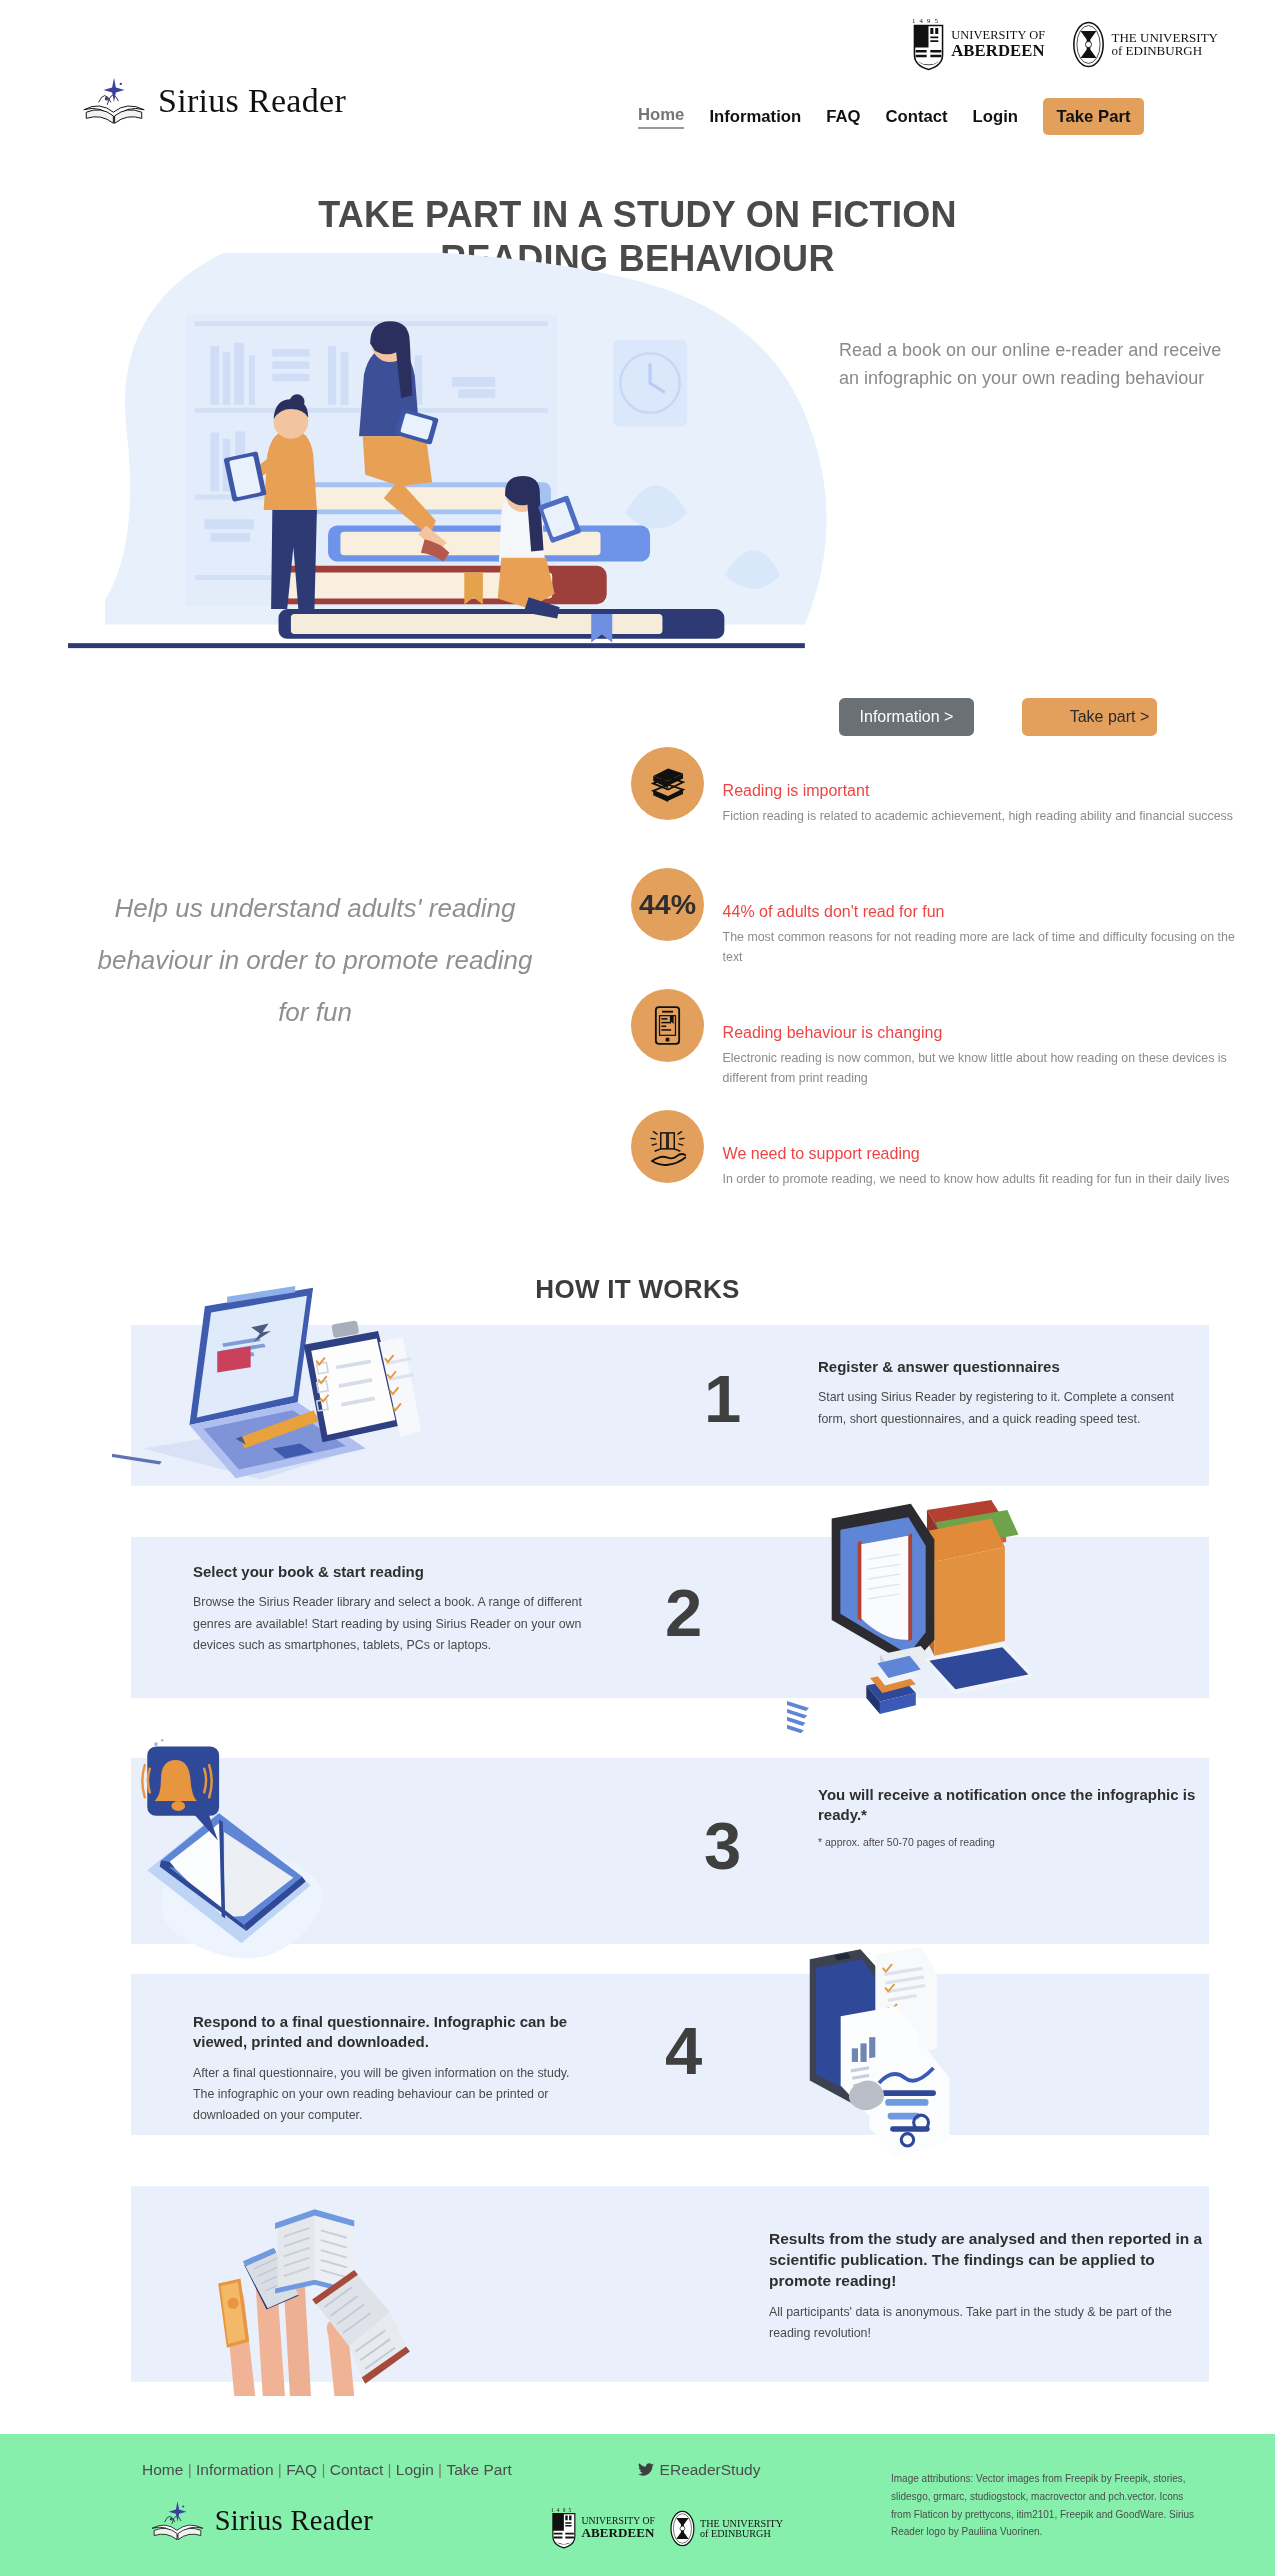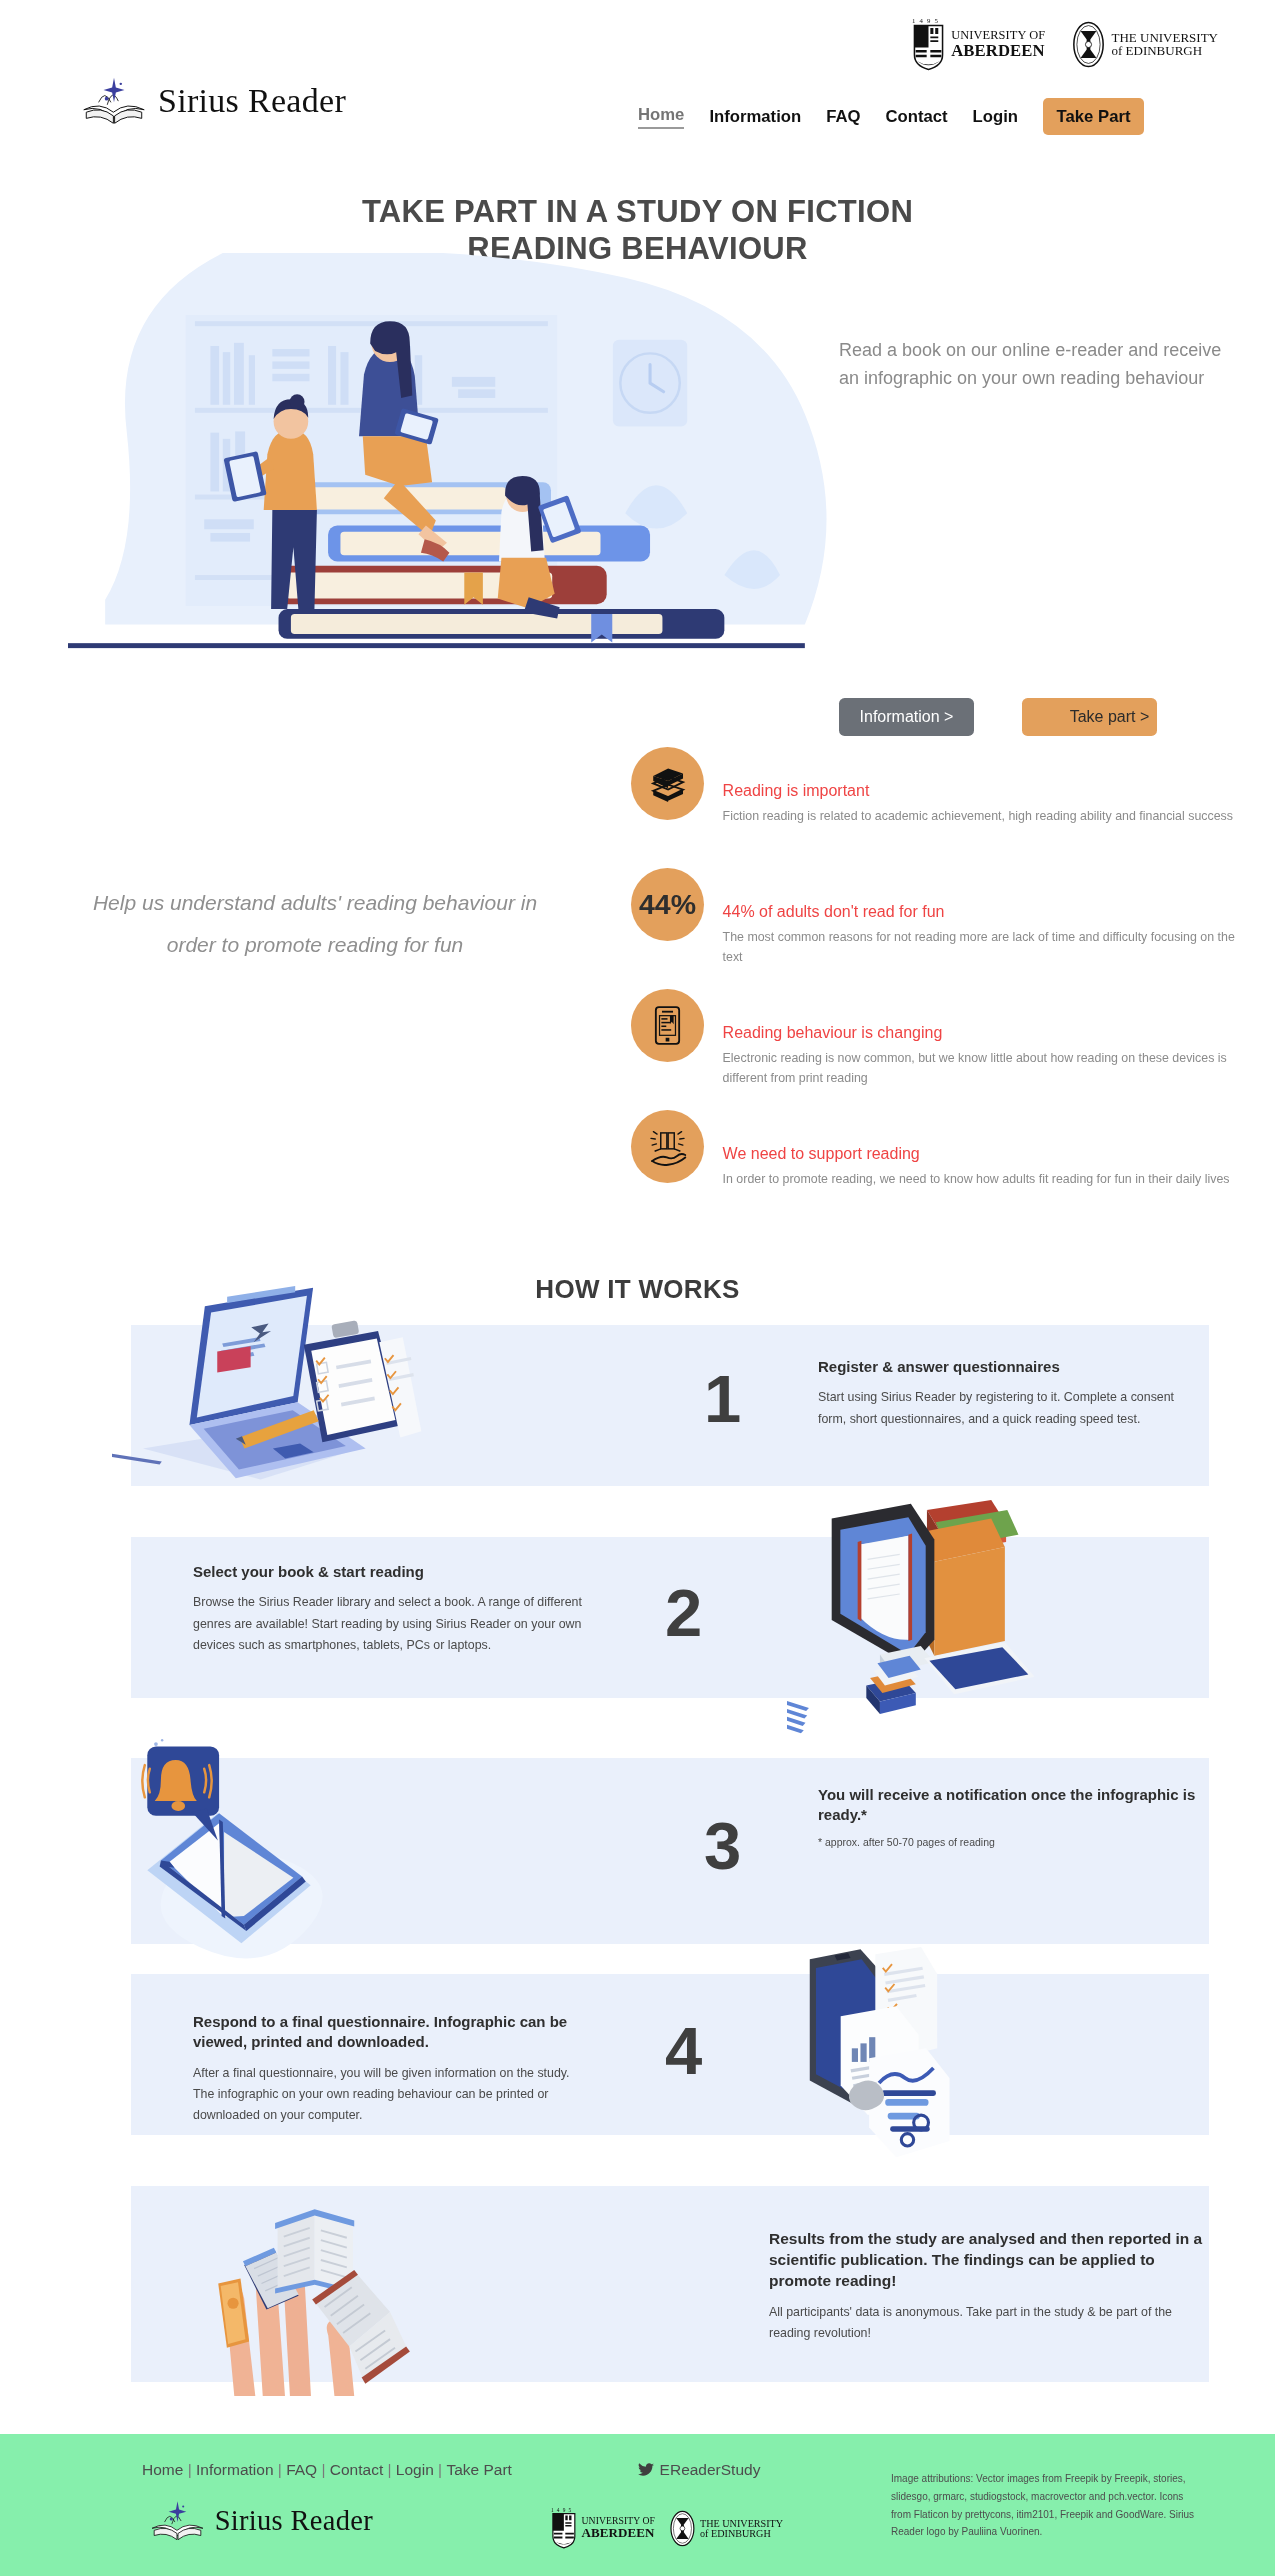--- a/index.html
+++ b/index.html
@@ -50,42 +50,42 @@
   .nav .takepart {
     background: #e3a05c; color: #111; padding: 8.7px 13.6px;
     border-radius: 5px; font-weight: 700;
   }
 
   
   .hero { position: absolute; top: 179px; left: 0; width: 1275px; height: 495px; }
   .hero-title {
     position: absolute; top: 13.6px; left: 0; width: 1275px;
     text-align: center;
-    font-size: 31px; font-weight: 700; color: #4a4a4a;
+    font-size: 36px; font-weight: 700; color: #4a4a4a;
     letter-spacing: 0.3px; line-height: 1.22;
   }
   .hero-illu { position: absolute; left: 68px; top: 74px; width: 774px; height: 415px; }
   .hero-copy {
     position: absolute; left: 839px; top: 158px; width: 384px;
     font-size: 18px; line-height: 1.55; color: #8a8a8a;
   }
   .hero-btns { position: absolute; left: 839px; top: 519px; display: flex; gap: 48px; }
   .btn {
     display: inline-flex; align-items: center; justify-content: center;
     border-radius: 5.6px; font-size: 16px; height: 38px; width: 135px;
     cursor: pointer; border: none;
   }
   .btn-grey { background: #6b7077; color: #ffffff; }
   .btn-orange { background: #e3a05c; color: #2b2b2b; padding-left: 40px; }
 
   
   .features { position: absolute; top: 740px; left: 0; width: 1275px; height: 495px; }
   .tagline {
     position: absolute; left: 80px; top: 142px; width: 470px;
-    text-align: center; font-style: italic; font-size: 21px;
+    text-align: center; font-style: italic; font-size: 26px;
     color: #8f8f8f; line-height: 2.0;
   }
   .flist { position: absolute; left: 631px; top: 0; width: 644px; }
   .frow { display: flex; align-items: flex-start; gap: 18.6px; margin-bottom: 25px; height: 96px; }
   .fcircle {
     width: 73px; height: 73px; border-radius: 50%; background: #e3a05c;
     flex: 0 0 auto; display: flex; align-items: center; justify-content: center;
     margin-top: 7.4px;
   }
   .fcircle .pct { font-size: 28.5px; font-weight: 700; color: #2e2e2e; }

